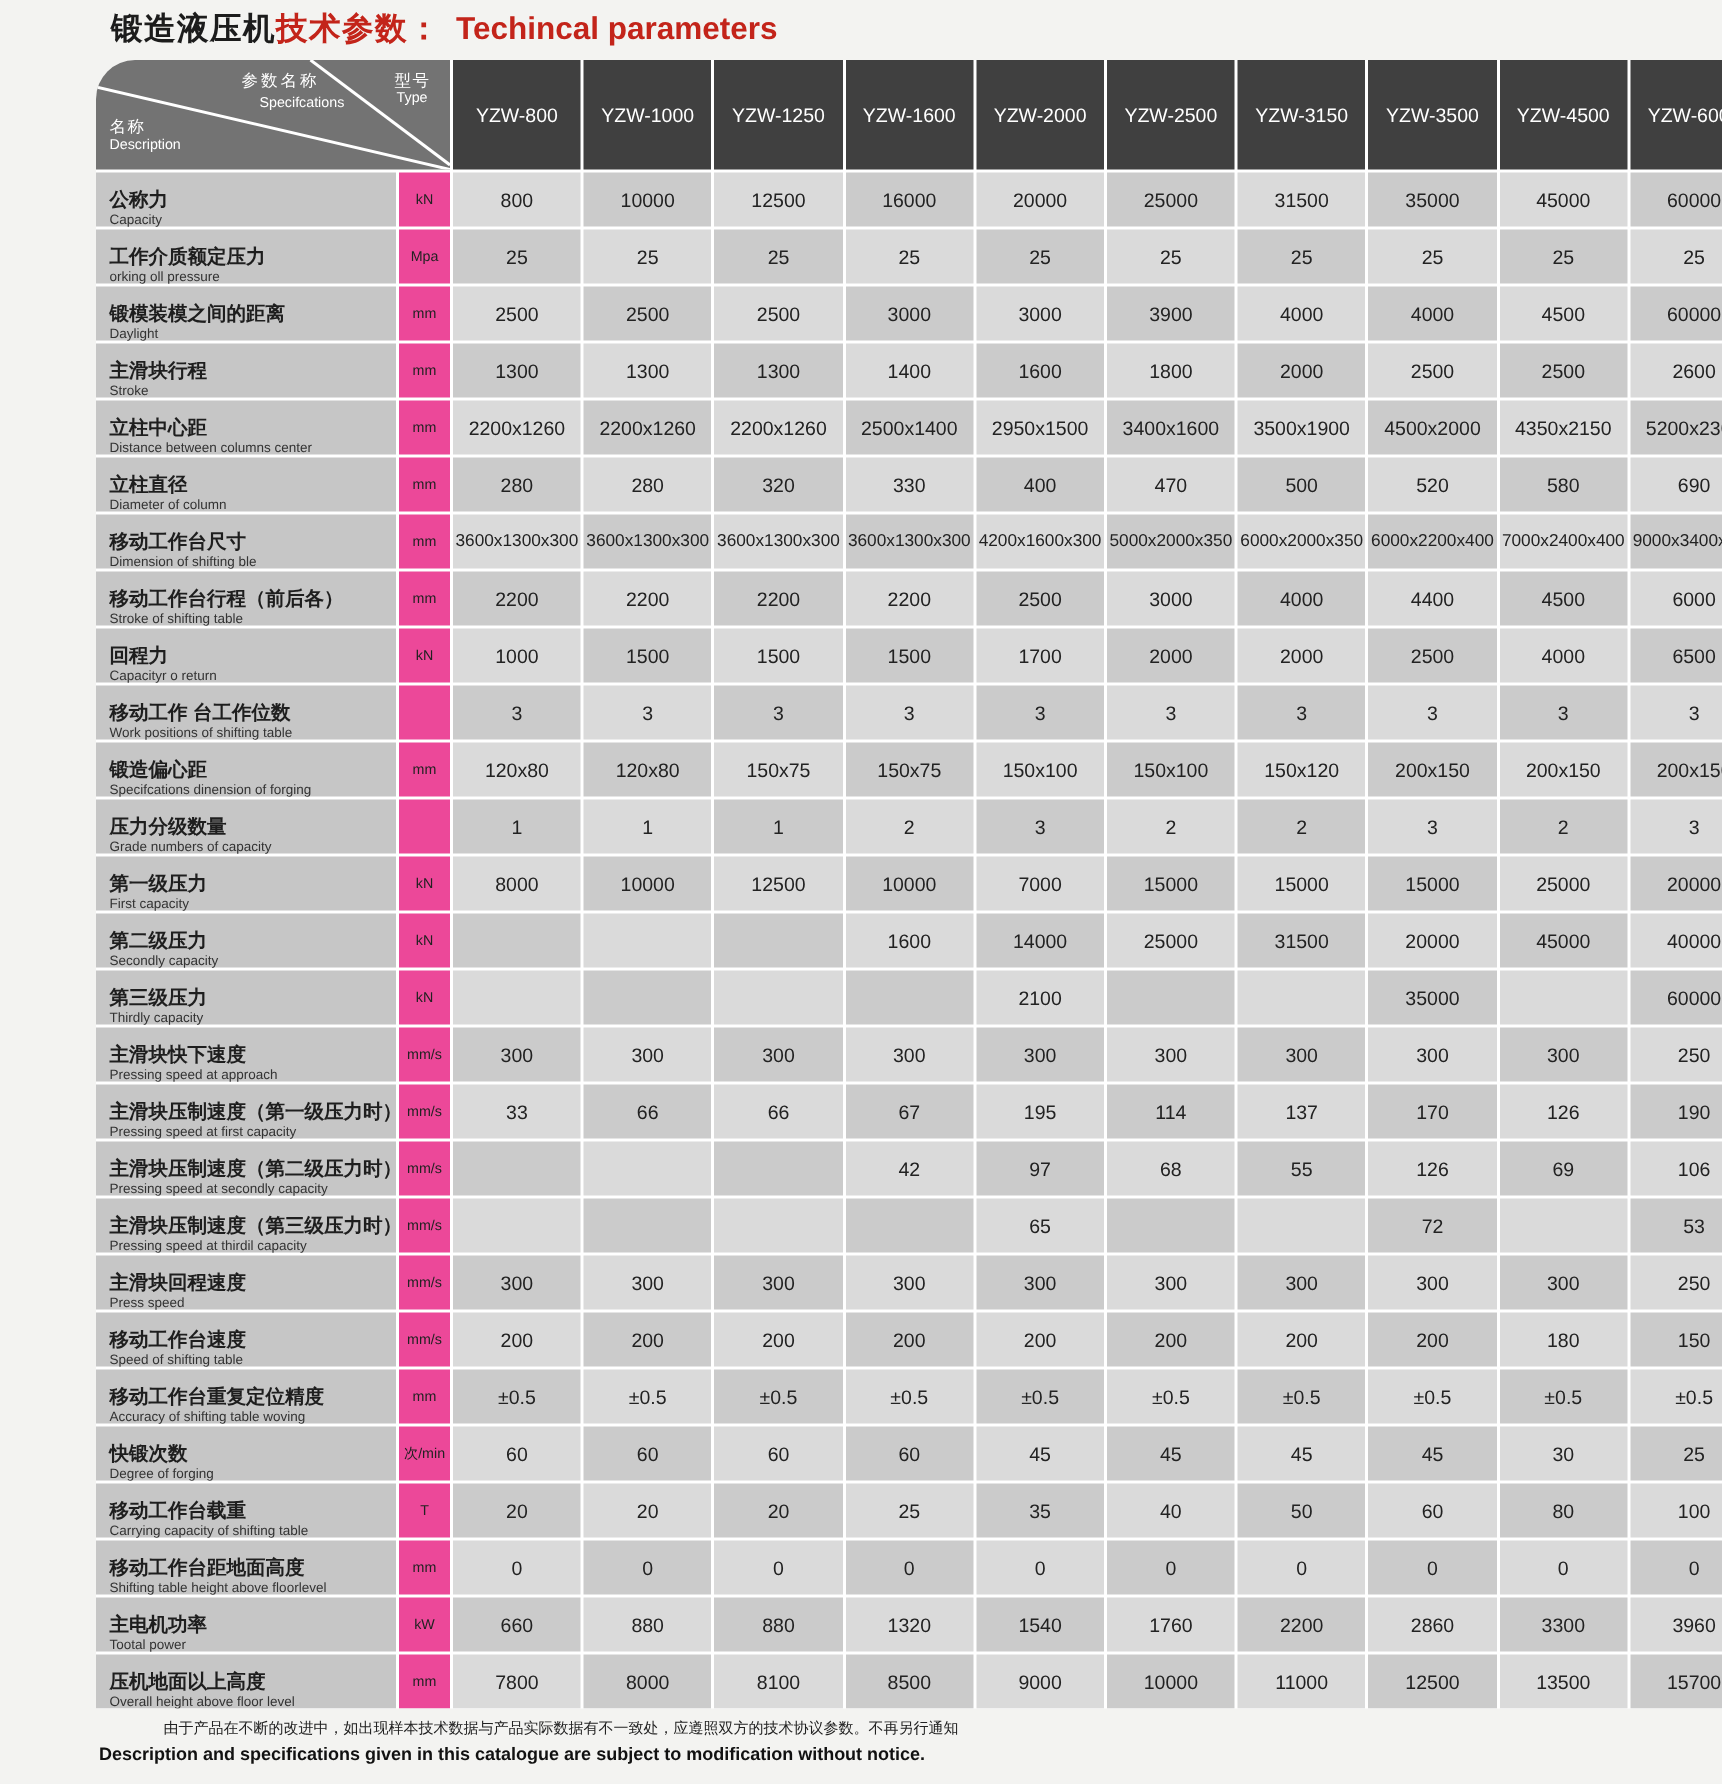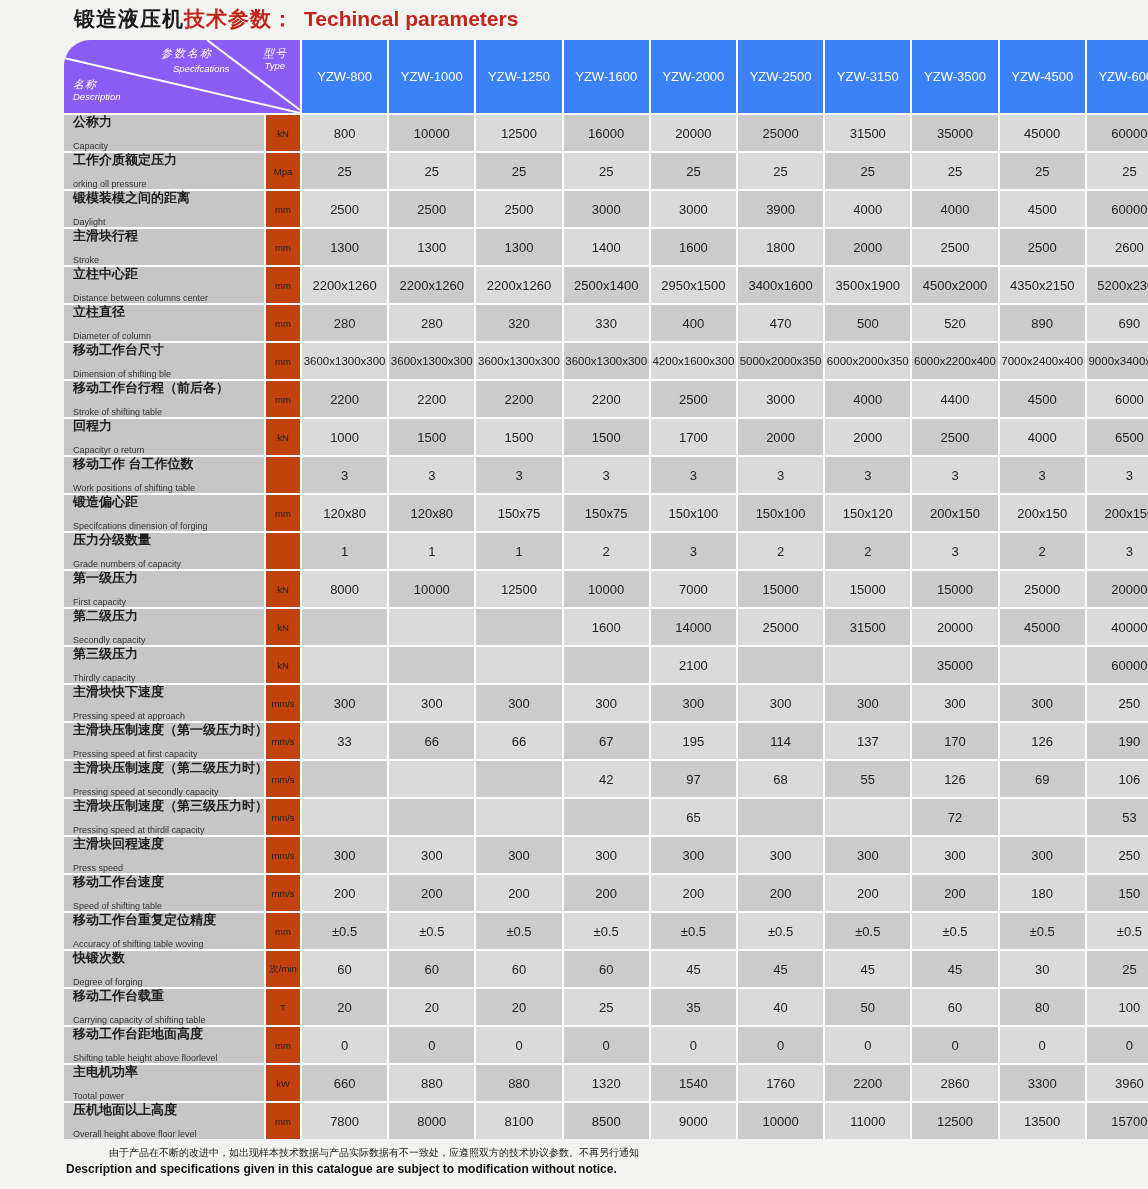--- a/index.html
+++ b/index.html
@@ -20,44 +20,44 @@
   .spec-table{
     position:absolute;left:20px;top:40px;width:1108px;
     display:grid;
     grid-template-columns:200px 34px repeat(10,1fr);
     grid-template-rows:73px repeat(27,36px);
     gap:2px;background:#ffffff;
     border-radius:26px 26px 0 0;overflow:hidden;
   }
   .cell{position:relative;}
 
-  .corner-cell{grid-column:1 / span 2;background:#8b5cf6;color:#fff;font-style:italic;}
+  .corner-cell{grid-column:1 / span 2;background:#737373;color:#fff;}
   .corner-cell svg{position:absolute;left:0;top:0;}
   .ctext{position:absolute;white-space:nowrap;color:#fff;}
   .spec-cn{left:97px;top:6px;font-size:11px;letter-spacing:2px;}
   .spec-en{left:109px;top:23px;font-size:9.5px;}
   .type-cn{right:13px;top:6px;font-size:11px;letter-spacing:1px;}
   .type-en{right:15px;top:20px;font-size:9.5px;}
   .name-cn{left:9px;top:37px;font-size:11px;letter-spacing:1px;}
   .name-en{left:9px;top:51px;font-size:9.5px;}
 
   .model-cell{
-    background:#3b82f6;color:#ffffff;font-size:13px;
+    background:#404040;color:#ffffff;font-size:13px;
     display:flex;align-items:center;justify-content:center;white-space:nowrap;
   }
 
   .label-cell{
-    background:#c6c6c6;display:flex;flex-direction:column;justify-content:space-between;
+    background:#c6c6c6;display:flex;flex-direction:column;justify-content:flex-end;
     padding-left:9px;overflow:visible;
   }
   .label-cell .cn{font-size:13px;font-weight:bold;color:#1e1e1e;white-space:nowrap;line-height:14px;}
   .label-cell .en{font-size:9px;color:#333;white-space:nowrap;line-height:10px;margin-top:1px;}
 
   .unit-cell{
-    background:#c2410c;color:#222;font-size:9.5px;
+    background:#ec4899;color:#222;font-size:9.5px;
     display:flex;align-items:center;justify-content:center;white-space:nowrap;
   }
 
   .value-cell{
     color:#222;font-size:13px;
     display:flex;align-items:center;justify-content:center;white-space:nowrap;
   }
   .c-light{background:#dadada;}
   .c-dark{background:#cbcbcb;}
 
@@ -180,21 +180,21 @@
       </div>
       <div class="cell unit-cell">mm</div>
       <div class="cell value-cell c-dark">280</div>
       <div class="cell value-cell c-light">280</div>
       <div class="cell value-cell c-dark">320</div>
       <div class="cell value-cell c-light">330</div>
       <div class="cell value-cell c-dark">400</div>
       <div class="cell value-cell c-light">470</div>
       <div class="cell value-cell c-dark">500</div>
       <div class="cell value-cell c-light">520</div>
-      <div class="cell value-cell c-dark">890</div>
+      <div class="cell value-cell c-dark">580</div>
       <div class="cell value-cell c-light">690</div>
       <div class="cell label-cell">
         <div class="cn">移动工作台尺寸</div>
         <div class="en">Dimension of shifting ble</div>
       </div>
       <div class="cell unit-cell">mm</div>
       <div class="cell value-cell c-light" style="font-size: 11.5px;">3600x1300x300</div>
       <div class="cell value-cell c-dark" style="font-size: 11.5px;">3600x1300x300</div>
       <div class="cell value-cell c-light" style="font-size: 11.5px;">3600x1300x300</div>
       <div class="cell value-cell c-dark" style="font-size: 11.5px;">3600x1300x300</div>

